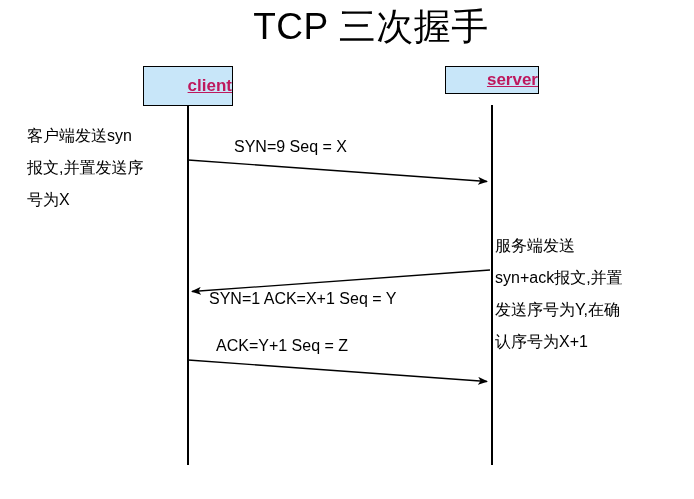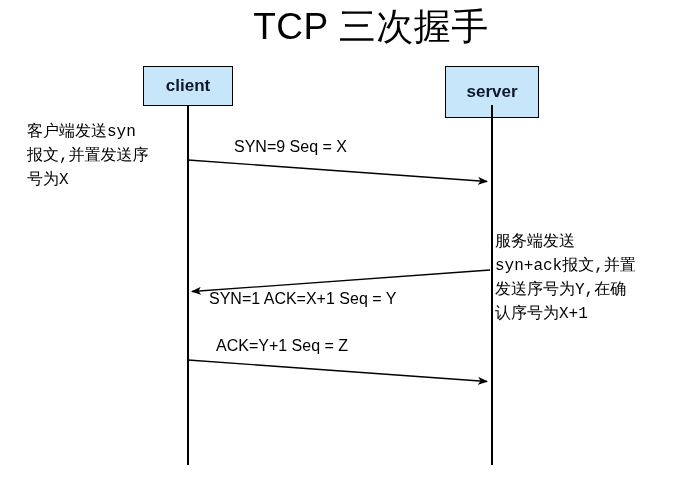--- a/index.html
+++ b/index.html
@@ -33,36 +33,37 @@
   }
 
   
   .actor-box {
     position: absolute;
     box-sizing: border-box;
     background: #c8e6f9;
     border: 1.5px solid #000000;
     font-size: 17px;
     font-weight: 700;
-    color: #0f172a;
+    color: #be185d;
     display: flex;
     align-items: center;
-    justify-content: center;
+    justify-content: flex-end;
+    text-decoration: underline;
   }
   #actor-client {
     left: 143px;
     top: 66px;
     width: 90px;
     height: 40px;
   }
   #actor-server {
     left: 445px;
     top: 66px;
     width: 94px;
-    height: 52px;
+    height: 28px;
   }
 
   
   .lifeline {
     position: absolute;
     width: 2px;
     background: #000000;
     top: 105px;
     height: 360px;
   }
@@ -88,24 +89,23 @@
     white-space: nowrap;
   }
   #msg-label-1 { left: 234px; top: 138px; }
   #msg-label-2 { left: 209px; top: 250px; margin-top: 40px; }
   #msg-label-3 { left: 216px; top: 337px; }
 
   
   .note {
     position: absolute;
     font-size: 16px;
-    line-height: 24px;
+    line-height: 32px;
     color: #000000;
     white-space: pre-line;
-    font-family: Liberation Mono, monospace;
   }
   #note-client-syn  { left: 27px;  top: 120px; width: 160px; }
   #note-server-synack { left: 495px; top: 209px; width: 175px; margin-top: 21px; }
   #note-client-ack  { left: 27px;  top: 319px; width: 175px; }
 </style>
 </head>
 <body>
 
 <div id="canvas">
 

